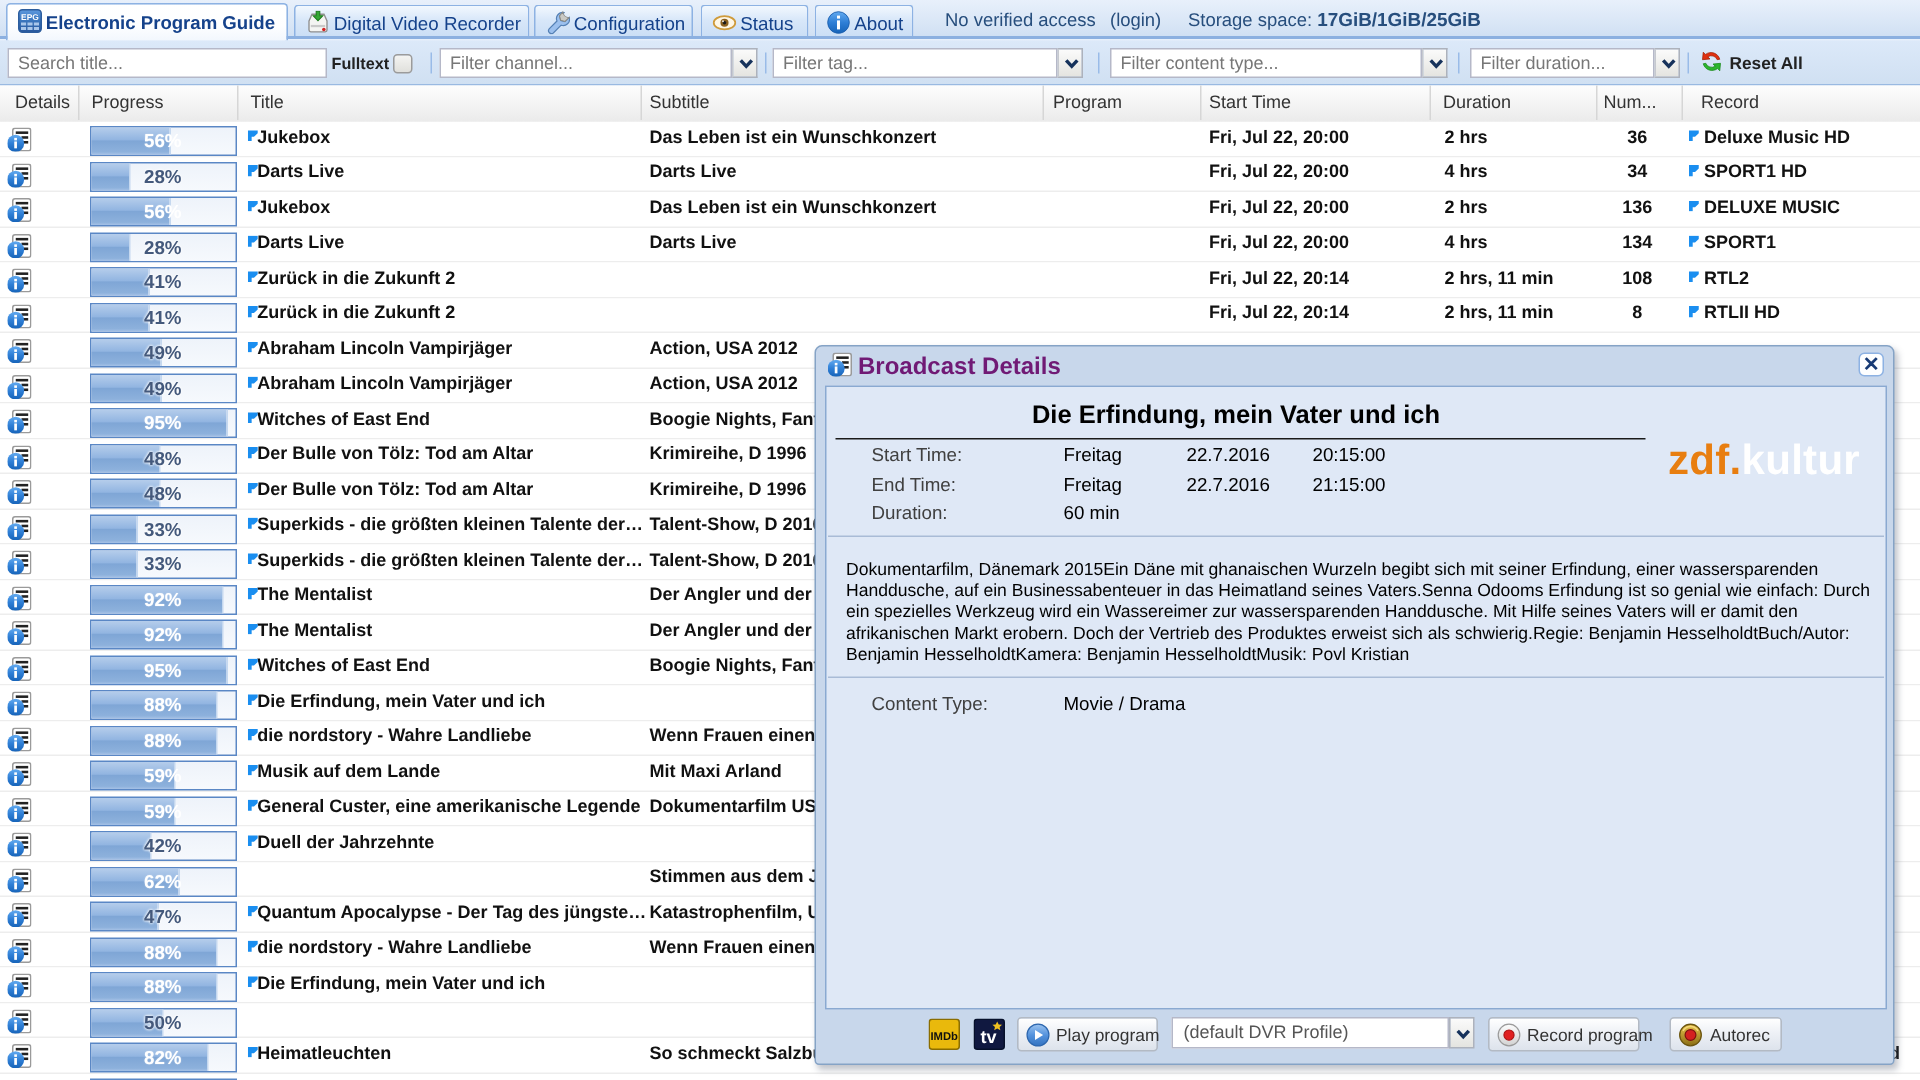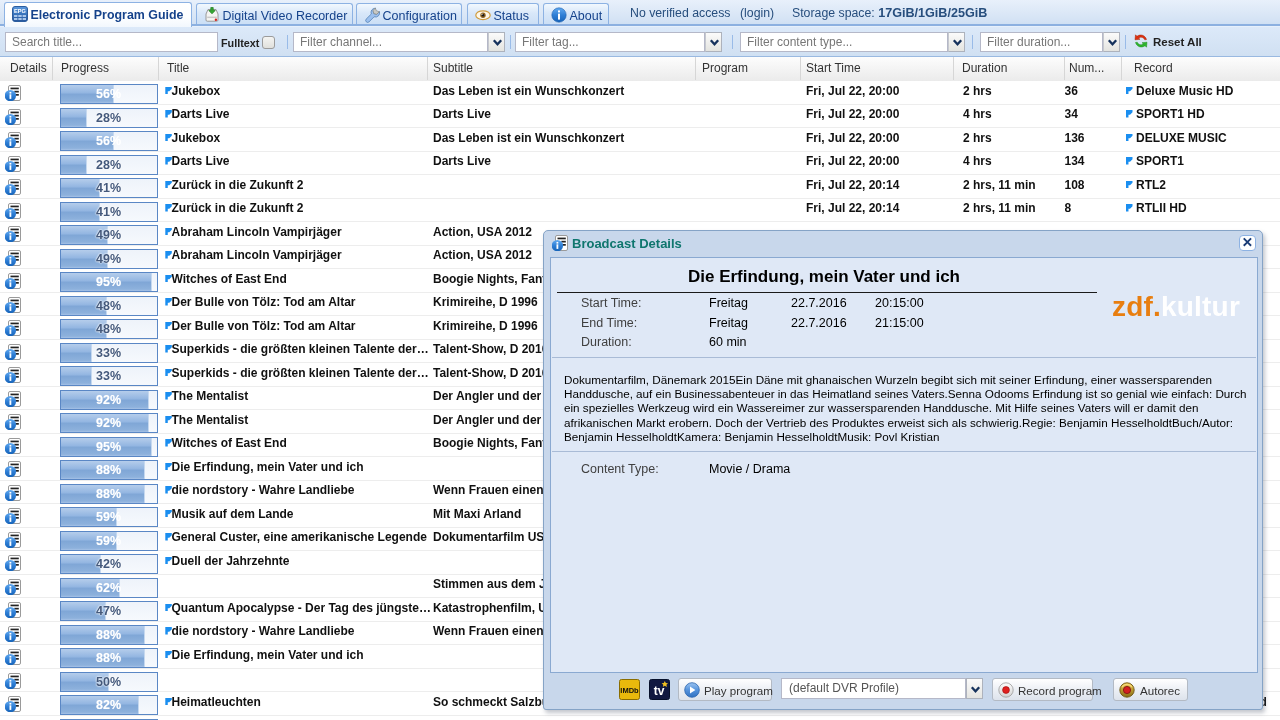--- a/index.html
+++ b/index.html
@@ -25,33 +25,33 @@
 
 #ghead{position:absolute;left:0;top:57px;width:1280px;height:32px;background:linear-gradient(#fdfdfd,#f0f0f0 55%,#e5e5e5);border-bottom:1px solid #c3c3c3}
 .hc{position:absolute;top:0;height:23px;border-right:1px solid #d6d6d6;font-size:12px;color:#333;line-height:23px;white-space:nowrap;overflow:hidden}
 #grows{position:absolute;left:0;top:81px;width:1280px;height:639px;overflow:hidden}
 .row{position:absolute;left:0;width:1280px;height:23.5px;border-bottom:1px solid #ededed;background:#fff}
 .cell{position:absolute;top:0;font-size:12px;font-weight:bold;color:#111;line-height:15px;padding-top:2.5px;white-space:nowrap;overflow:hidden;text-overflow:ellipsis}
 .c-title{left:158.5px;width:273px;padding-left:13px}
 .c-sub{left:427.5px;width:266px;padding-left:5.5px}
 .c-start{left:800.5px;width:151px;padding-left:5.5px}
 .c-dur{left:953.5px;width:109px;padding-left:9.5px}
-.c-num{left:1064.5px;width:57px;text-align:left;padding-right:3px}
+.c-num{left:1064.5px;width:57px;text-align:center;padding-right:3px}
 .c-chan{left:1121.5px;width:158.5px;padding-left:14.5px}
 .flag{position:absolute;left:6.8px;top:5.5px;width:6.5px;height:7.5px;background:#1a8ef0;clip-path:polygon(0 0,100% 0,100% 30%,62% 62%,38% 62%,38% 100%,0 100%)}
 .fchan{left:4.5px}
 .dico{position:absolute;left:5px;top:4px}
 .bar{position:absolute;left:59.5px;top:3px;width:98px;height:20px;border:1px solid #5a87c5;background:linear-gradient(#eef3fa,#f6f9fd)}
 .fill{position:absolute;left:0;top:0;height:18px;background:linear-gradient(#b5cdeb,#92b5e1 45%,#7fa6d6 50%,#8db1dc 90%,#a5c1e6);border-right:1px solid #c5d8ef}
 .bt{position:absolute;left:0;top:0;width:96px;height:18px;text-align:center;font-size:12.5px;font-weight:bold;line-height:19px}
 .bt.dk{color:#44597c;text-shadow:0 0 2px #fff,0 0 2px #fff}
 .bt.lt{color:#fff;text-shadow:0 0 1px rgba(255,255,255,.5)}
 
 #win{position:absolute;left:543px;top:230px;width:720px;height:480px;background:#c8d7eb;border:1px solid #85a3c6;border-radius:5px 5px 3px 3px;box-shadow:2px 3px 4px rgba(80,90,110,.35)}
-#wtitle{position:absolute;left:28px;top:5px;font-size:13px;font-weight:bold;color:#0f766e}
+#wtitle{position:absolute;left:28px;top:5px;font-size:16px;font-weight:bold;color:#701a75}
 #wicon{position:absolute;left:8px;top:4px}
 #wclose{position:absolute;right:6px;top:4px;width:17px;height:16px;background:#fdfeff;border:1px solid #8db2e3;border-radius:4px;color:#173a75;font-size:13.5px;font-weight:bold;text-align:center;line-height:14px}
 #wbody{position:absolute;left:6px;top:26px;width:708px;height:416px;background:#dfe8f6;border:1px solid #8aa9d1;overflow:hidden}
 #dtitle{position:absolute;left:0;top:9px;width:546px;text-align:center;font-size:17px;font-weight:bold;color:#000}
 #dhr{position:absolute;left:6px;top:33.5px;width:540px;height:1.5px;background:#1a1a1a}
 .dlab{position:absolute;left:30px;font-size:12.5px;font-weight:normal;color:#404040}
 .dval{position:absolute;font-size:12.5px;color:#000}
 #dlogo{position:absolute;left:561px;top:33px;font-size:28px;font-weight:bold;letter-spacing:.2px;color:#fff}
 #dlogo .oz{color:#e87e10}
 .dsep{position:absolute;left:1px;width:704px;height:1px;background:#a9bbd6}

